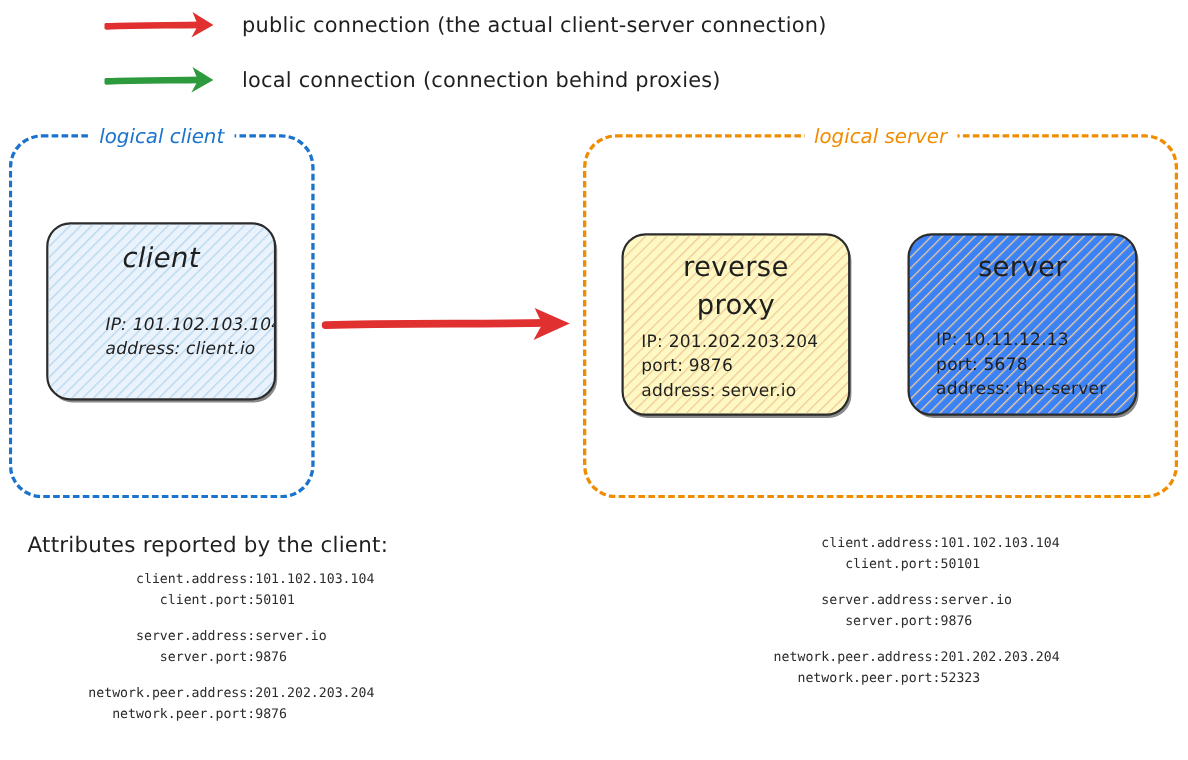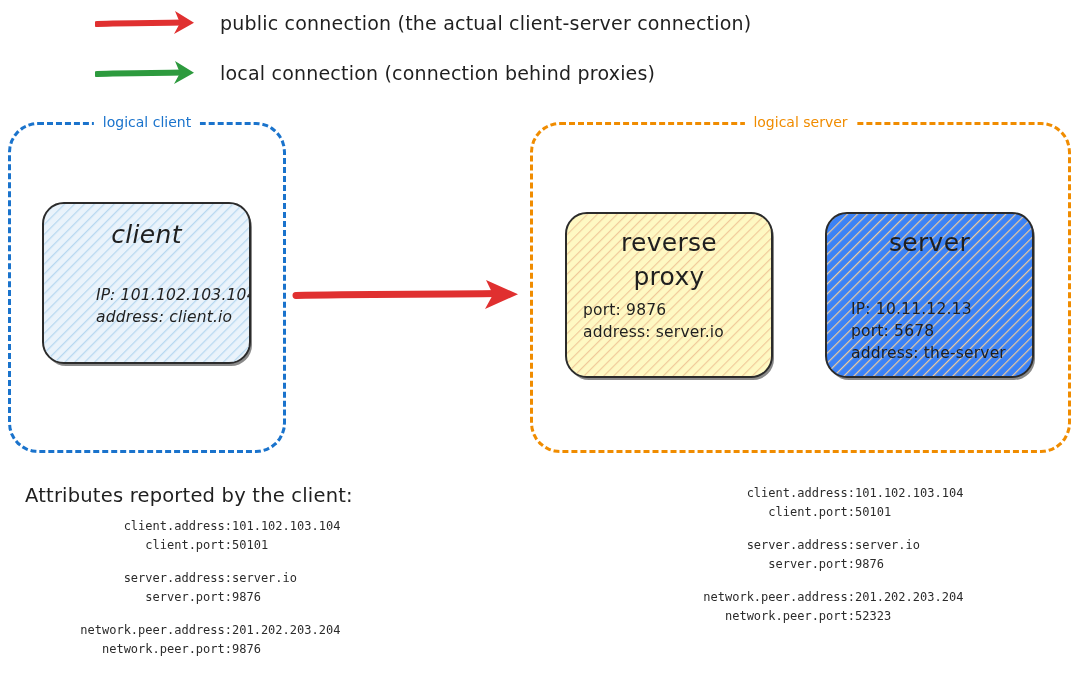--- a/index.html
+++ b/index.html
@@ -20,21 +20,21 @@
     position:absolute;left:220px;top:0;height:40px;line-height:40px;
     font-size:19px;letter-spacing:.2px;white-space:nowrap;
   }
 
   
   .logical{position:absolute;border-style:dashed;border-width:3px;border-radius:30px;box-sizing:border-box;}
   #logical-client{left:8px;top:122px;width:278px;height:331px;border-color:#1a73cc;}
   #logical-server{left:530px;top:122px;width:541px;height:331px;border-color:#f08c00;}
   .logical-title{
     position:absolute;top:-11px;left:50%;transform:translateX(-50%);
-    background:#ffffff;padding:0 9px;font-size:14px;white-space:nowrap;
+    background:#ffffff;padding:0 9px;font-size:18px;white-space:nowrap;font-style:italic;
   }
   #logical-client .logical-title{color:#1a73cc;}
   #logical-server .logical-title{color:#f08c00;}
 
   
   .node{
     position:absolute;box-sizing:border-box;
     border:2.2px solid #2b2b2b;border-radius:22px;
     box-shadow:2px 3px 0 -1px rgba(40,40,40,.55);
     overflow:hidden;
@@ -146,20 +146,21 @@
 <div class="node" id="node-reverse-proxy">
   <span class="hatch">
     <svg width="100%" height="100%">
         <rect width="100%" height="100%" fill="url(#hatchOrange)"></rect>
       </svg>
   </span>
   <div class="content">
     <div class="node-title hand">reverse</div>
     <div class="node-title hand">proxy</div>
     <div class="node-lines hand">
+      <div>IP: 201.202.203.204</div>
       <div>port: 9876</div>
       <div>address: server.io</div>
     </div>
   </div>
 </div>
 
 <div class="node" id="node-server">
   <span class="hatch">
     <svg width="100%" height="100%">
         <rect width="100%" height="100%" fill="url(#hatchOrange)"></rect>

